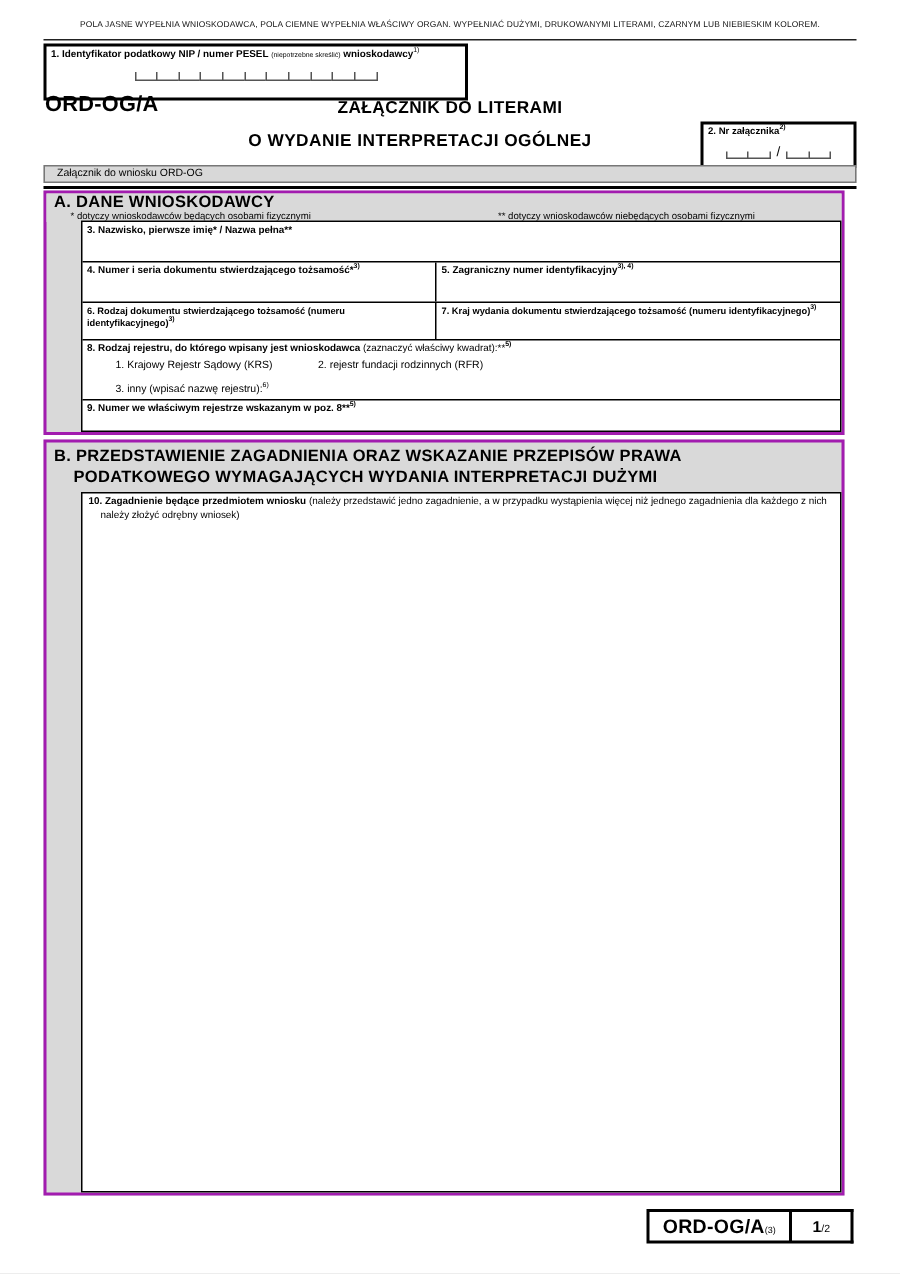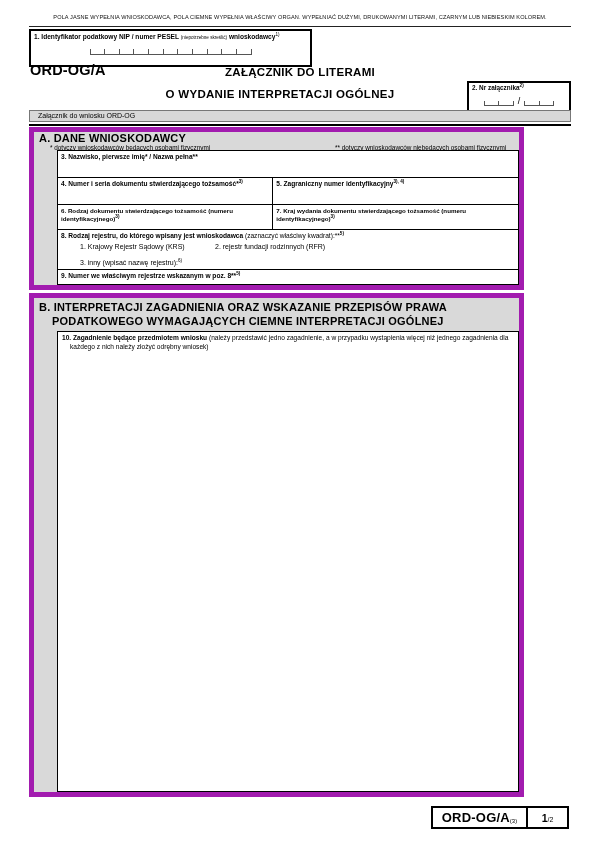--- a/index.html
+++ b/index.html
@@ -32,21 +32,21 @@
   .box2-combs{display:flex;align-items:flex-end;justify-content:center;gap:4px;margin-top:5px;}
   .comb2{width:30px;height:5px;display:flex;}
   .comb2 i{flex:1;border-left:1px solid #555;border-bottom:1px solid #555;}
   .comb2 i:last-child{border-right:1px solid #555;}
   .slash{font-size:9px;line-height:9px;}
   
   .graybar{position:absolute;left:29px;top:110px;width:542px;height:12px;background:#d8d8d8;
     border:1px solid #777;box-sizing:border-box;font-size:7px;line-height:10px;padding-left:8px;}
   .hr-thick{position:absolute;left:29px;top:124px;width:542px;height:2px;background:#000;}
   
-  .section{position:absolute;left:29px;width:495px;box-sizing:border-box;border:5px solid #a21caf;background:#d9d9d9;}
+  .section{position:absolute;left:29px;width:534px;box-sizing:border-box;border:2px solid #a21caf;background:#d9d9d9;}
   .sec-a{top:127px;height:163px;}
   .sec-b{top:293px;height:504px;}
   .sec-head{border-bottom:1px solid #000;background:#d9d9d9;position:relative;}
   .sec-a .sec-head{height:19px;border-bottom:none;}
   .sec-title{font-size:11px;font-weight:bold;line-height:11px;padding:1px 0 0 5px;letter-spacing:.2px;}
   .sec-notes{position:relative;height:7px;font-size:6.4px;line-height:7px;}
   .note1{position:absolute;left:16px;top:0;}
   .note2{position:absolute;left:301px;top:0;}
   .sec-b-title{font-size:11px;font-weight:bold;line-height:14px;padding:2px 0 2px 5px;letter-spacing:.2px;}
   .sec-b-title .l2{padding-left:13px;}
@@ -182,22 +182,22 @@
       </div>
 
       <div class="frow r9">
         <div class="f-label"><span>9. Numer we właściwym rejestrze wskazanym w poz. 8**</span><sup>5)</sup></div>
       </div>
     </div>
   </div>
 
   <div class="section sec-b">
     <div class="sec-b-title">
-      <div class="l1">B. INTERPRETACJI ZAGADNIENIA ORAZ WSKAZANIE PRZEPISÓW PRAWA</div>
-      <div class="l2">PODATKOWEGO WYMAGAJĄCYCH CIEMNE INTERPRETACJI OGÓLNEJ</div>
+      <div class="l1">B. PRZEDSTAWIENIE ZAGADNIENIA ORAZ WSKAZANIE PRZEPISÓW PRAWA</div>
+      <div class="l2">PODATKOWEGO WYMAGAJĄCYCH WYDANIA INTERPRETACJI DUŻYMI</div>
     </div>
     <div class="sec-body">
       <div class="f10-label">
         <span class="f10-bold">10. Zagadnienie będące przedmiotem wniosku</span>
         <span>(należy przedstawić jedno zagadnienie, a w przypadku wystąpienia więcej niż jednego zagadnienia dla każdego z nich należy złożyć odrębny wniosek)</span>
       </div>
     </div>
   </div>
 
   <div class="footer">

